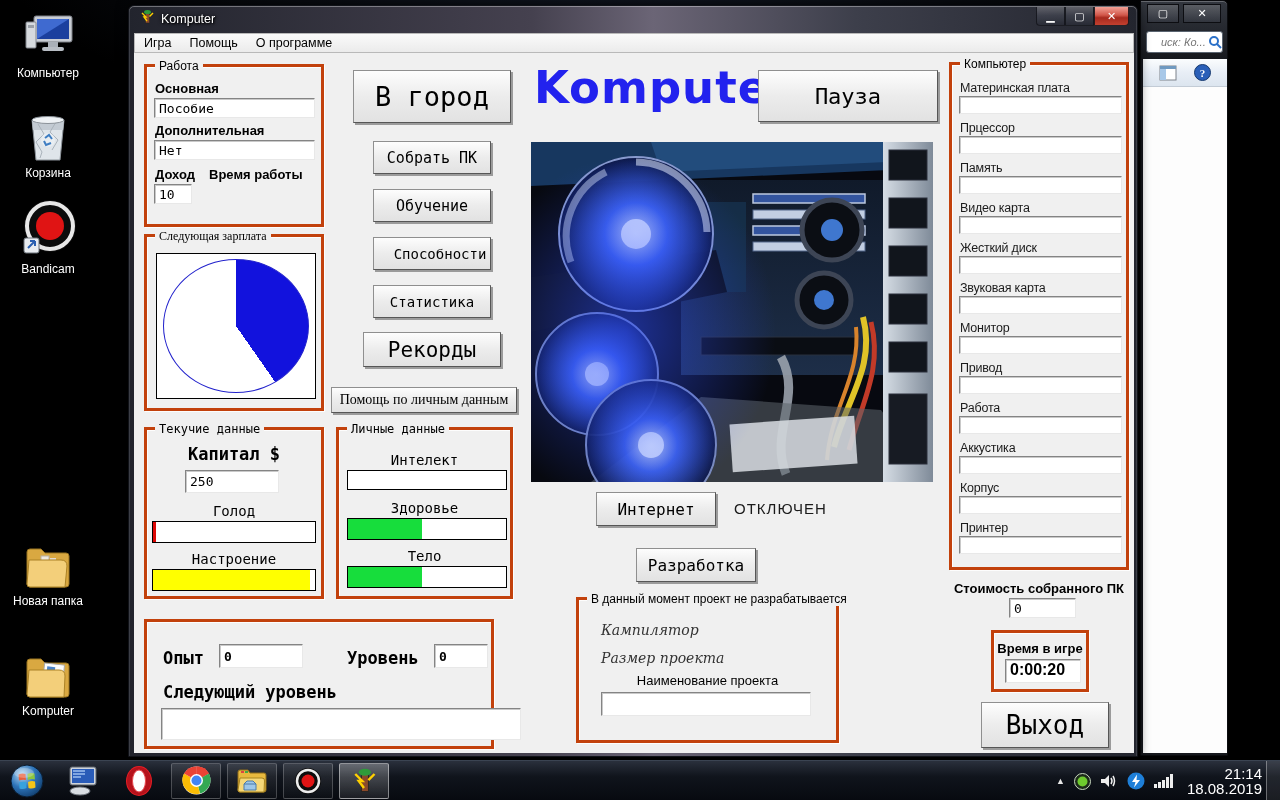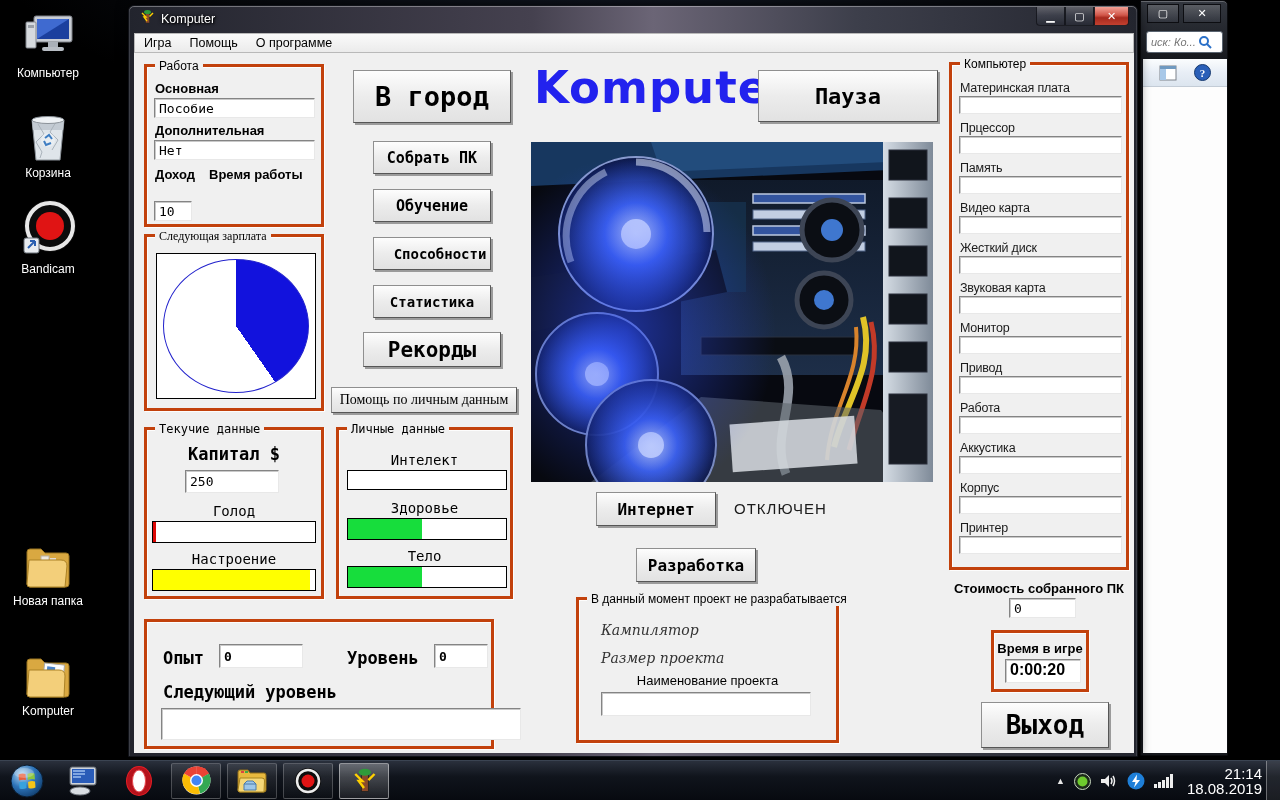--- a/index.html
+++ b/index.html
@@ -14,21 +14,21 @@
   .dicon .lbl { margin-top:4px; color:#fff; font-size:12px; text-shadow:1px 1px 2px #000, 0 0 3px #000; }
 
   
   .grp { position:absolute; border:3px solid #c2410c; box-shadow:inset 1px 1px 0 #fdfdfd, 1px 1px 0 #fdfdfd; }
   .grp > .legend { position:absolute; top:-8px; left:8px; background:#f0f0f0; padding:0 4px; font-size:12px; white-space:nowrap; }
   .sunken { position:absolute; background:#fff; border:1px solid; border-color:#848484 #e8e8e8 #e8e8e8 #848484;
             box-shadow:inset 1px 1px 0 #c9c9c9; font-family:"DejaVu Sans Mono", monospace; font-size:13px; padding:1px 4px; outline:none; }
   .btn3d { position:absolute; display:flex; align-items:center; justify-content:center; cursor:pointer;
            background:linear-gradient(#fdfdfd,#ececec 50%,#e2e2e2); border:1px solid #8f8f8f;
            border-right-color:#565656; border-bottom-color:#565656; box-shadow:2px 2px 0 rgba(50,50,50,0.45);
-           font-family:"DejaVu Sans Mono", monospace; font-weight:bold; color:#000; }
+           font-family:"DejaVu Sans Mono", monospace; font-weight:normal; color:#000; }
   .mono { font-family:"DejaVu Sans Mono", monospace; }
   .bar { position:absolute; background:#fff; border:1px solid #000; }
   .bar .fill { height:100%; }
   .clabel { position:absolute; width:100%; text-align:center; font-family:"DejaVu Sans Mono", monospace; font-size:14px; color:#000; }
 
   
   #appwin { position:absolute; left:128px; top:5px; width:1010px; height:752px;
     border-radius:6px 6px 0 0;
     background:linear-gradient(90deg,#22242d,#45414f 40%,#6b6576 52%,#3d3f4b 72%,#23252e);
     box-shadow:0 0 12px rgba(0,0,0,0.8), inset 0 1px 0 rgba(255,255,255,0.35), inset 1px 0 0 rgba(255,255,255,0.12), inset -1px 0 0 rgba(255,255,255,0.12);
@@ -55,21 +55,21 @@
   .rplabel { position:absolute; font-size:12.5px; color:#1b1b1b; letter-spacing:-0.2px; }
 
   
   #explorer { position:absolute; left:1140px; top:0; width:88px; height:756px;
     background:linear-gradient(180deg,#33373f,#16181d 60px,#16181d);
     border-radius:0 5px 0 0; border:1px solid #0a0b0e; box-shadow:inset 0 1px 0 rgba(255,255,255,0.25); }
   #explorer .ebtn { position:absolute; top:3px; height:19px; display:flex; align-items:center; justify-content:center;
     color:#fff; font-size:11px; background:linear-gradient(rgba(255,255,255,0.2),rgba(70,75,88,0.3));
     border:1px solid #0c0d11; cursor:pointer; }
   #esearch { position:absolute; left:5px; top:30px; width:77px; height:22px; background:#fff; border-radius:3px;
-    border:1px solid #5a6470; display:flex; align-items:center; font-size:11px; color:#777; font-style:italic; padding-left:4px; overflow:hidden; }
+    border:1px solid #5a6470; display:flex; align-items:center; font-size:11px; color:#777; font-style:italic; padding-left:14px; overflow:hidden; }
   #etoolbar { position:absolute; left:2px; top:58px; width:84px; height:28px;
     background:linear-gradient(#fbfdfe,#e8eef6 50%,#dce5ef); border-bottom:1px solid #c3ccd6; display:flex; align-items:center; justify-content:space-evenly; }
   #econtent { position:absolute; left:2px; top:86px; width:84px; height:666px; background:#fdfdfd; }
 
   
   #taskbar { position:absolute; left:0; top:760px; width:1280px; height:40px;
     background:linear-gradient(#2a303c,#10141c 40%,#070a10); border-top:1px solid #3b4452; display:flex; align-items:center; }
   .tbtn { height:36px; margin:0 3px; display:flex; align-items:center; justify-content:center; cursor:pointer; }
   .tbox { width:50px; border:1px solid rgba(255,255,255,0.22); border-radius:2px; background:linear-gradient(rgba(255,255,255,0.10),rgba(255,255,255,0.02)); }
   .tbox.active { background:linear-gradient(rgba(255,255,255,0.30),rgba(255,255,255,0.08)); border-color:rgba(255,255,255,0.45); }
@@ -203,21 +203,21 @@
     <div id="client">
 
       <div class="grp" style="left:10px;top:11px;width:180px;height:163px;">
         <span class="legend">Работа</span>
         <div style="position:absolute;left:8px;top:14px;font-weight:bold;font-size:13px;">Основная</div>
         <input class="sunken" style="left: 7px; top: 31px; width: 161px; height: 20px;" value="Пособие">
         <div style="position:absolute;left:8px;top:56px;font-weight:bold;font-size:13px;">Дополнительная</div>
         <input class="sunken" style="left: 7px; top: 73px; width: 161px; height: 20px;" value="Нет">
         <div style="position:absolute;left:8px;top:100px;font-weight:bold;font-size:13px;">Доход</div>
         <div style="position:absolute;left:62px;top:100px;font-weight:bold;font-size:13px;">Время работы</div>
-        <input class="sunken" style="left: 7px; top: 134px; width: 38px; height: 20px;" value="10">
+        <input class="sunken" style="left: 7px; top: 117px; width: 38px; height: 20px;" value="10">
       </div>
 
       <div class="grp" style="left:10px;top:181px;width:180px;height:177px;">
         <span class="legend leg-serif">Следующая зарплата</span>
         <div style="position:absolute;left:9px;top:16px;width:160px;height:146px;background:#fff;border:1px solid #000;">
           <div class="pie" style="left: 6px; top: 5px; width: 146px; height: 134px; background: conic-gradient(rgb(18, 18, 221) 0deg, rgb(18, 18, 221) 145deg, rgb(255, 255, 255) 145deg, rgb(255, 255, 255) 360deg);"></div>
         </div>
       </div>
 
       <div class="grp" style="left:10px;top:374px;width:180px;height:172px;">

